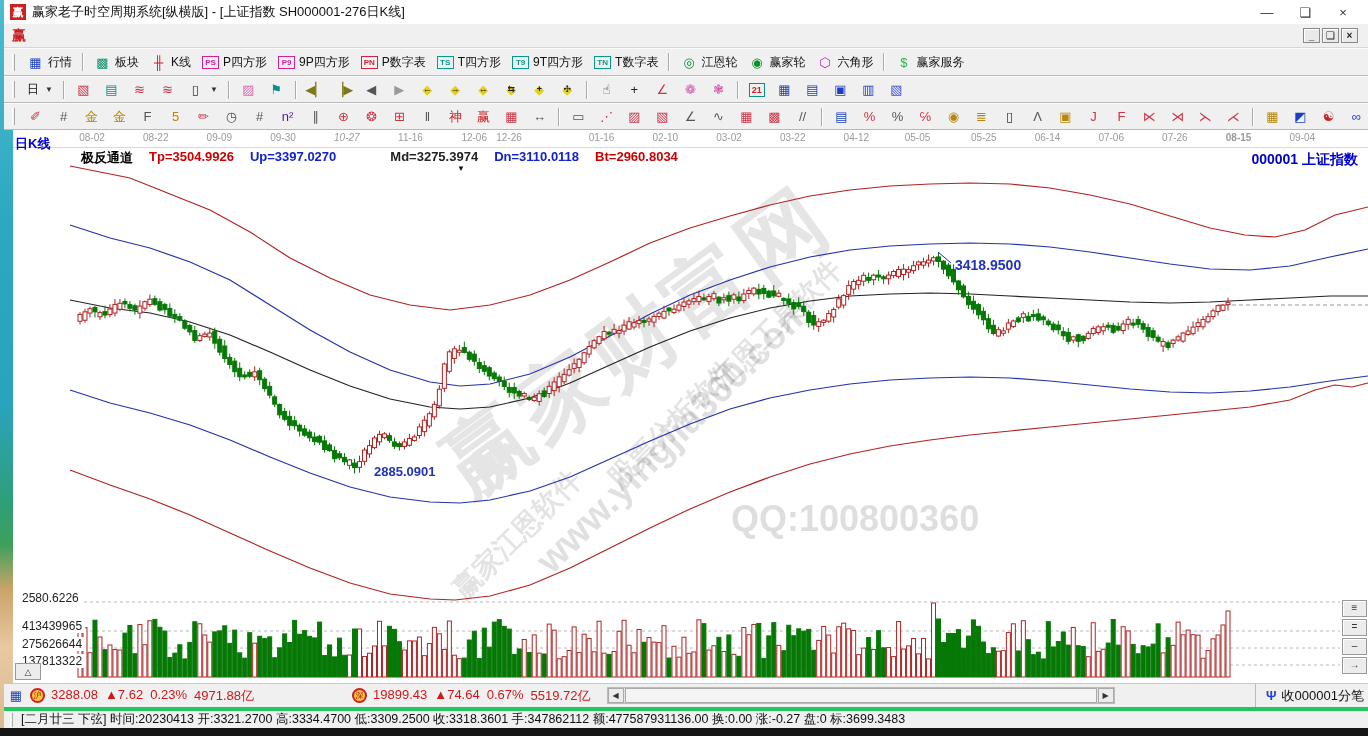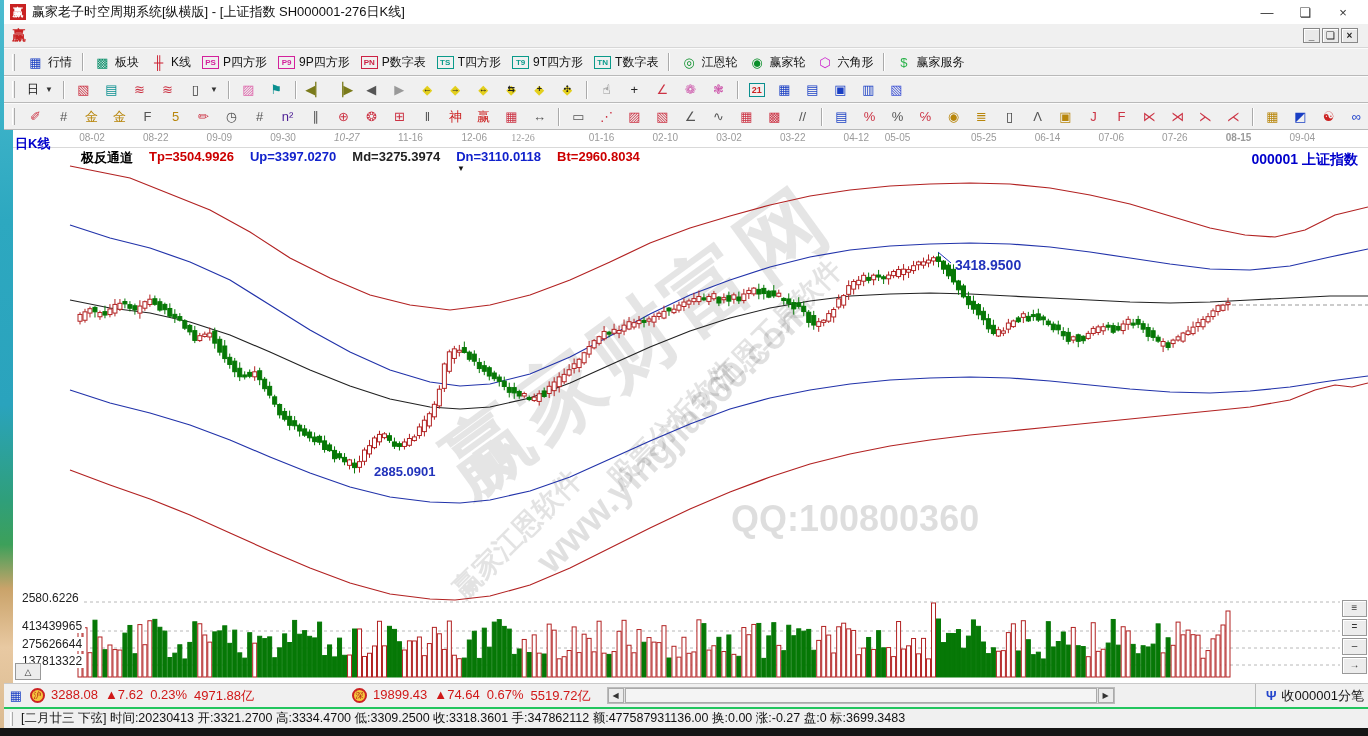--- a/index.html
+++ b/index.html
@@ -45,21 +45,21 @@
 #sb1{top:683px;height:24px;background:#f0f0f0;border-top:1px solid #c9c9c9;display:flex;align-items:center;padding:0 4px;gap:6px}
 .sbico{width:16px;height:15px;display:inline-flex;align-items:center;justify-content:center;color:#1a3fc4;font-size:13px;flex:none}
 .coin{width:15px;height:15px;border-radius:50%;background:#f5c63c;border:2px solid #cc2222;color:#b01111;font-size:8px;display:inline-flex;align-items:center;justify-content:center;flex:none}
 .idx{color:#d01818;display:flex;gap:7px;font-size:13px;white-space:nowrap}
 #spacer1{width:86px;flex:none}
 #scrollx{width:508px;height:17px;background:#e2e2e2;border:1px solid #bbb;display:flex;align-items:stretch;margin-left:10px;flex:none}
 .sarr{width:16px;background:#ececec;border:1px solid #aaa;font-size:8px;line-height:14px;text-align:center;color:#333;flex:none}
 #sthumb{flex:1;background:#f4f4f4;border:1px solid #aaa;margin:0 1px}
 #sb1right{margin-left:auto;display:flex;align-items:center;gap:5px;border-left:1px solid #bbb;padding-left:10px;height:100%;color:#111;white-space:nowrap}
 #antico{color:#2244cc;font-weight:bold}
-#sb2{top:707px;height:21px;background:#f0f0f0;border-top:2px solid #22c55e;display:flex;align-items:center;font-size:12.5px;color:#111;padding:0 6px;gap:8px;white-space:nowrap;overflow:hidden}
+#sb2{top:707px;height:21px;background:#f0f0f0;border-top:4px solid #22c55e;display:flex;align-items:center;font-size:12.5px;color:#111;padding:0 6px;gap:8px;white-space:nowrap;overflow:hidden}
 .grip2{width:3px;height:14px;border-left:1px solid #fff;border-right:1px solid #aaa;flex:none}
 #bottomstrip{position:absolute;left:0;top:728px;width:100%;height:8px;background:#151515;z-index:3}
 </style>
 </head>
 <body>
 
 <div id="leftstrip"></div>
 
 <div id="titlebar" class="bar">
   <span class="applogo">赢</span>
@@ -383,41 +383,41 @@
 
 <div id="chart">
   <div id="dates">
       <span class="xdate" style="left: 79px;">08-02</span>
       <span class="xdate" style="left: 142.7px;">08-22</span>
       <span class="xdate" style="left: 206.4px;">09-09</span>
       <span class="xdate" style="left: 270.1px;">09-30</span>
       <span class="xdate" style="left: 333.8px; font-style: italic;">10-27</span>
       <span class="xdate" style="left: 397.5px;">11-16</span>
       <span class="xdate" style="left: 461.2px;">12-06</span>
-      <span class="xdate" style="left: 510px; font-family: Liberation Serif, serif;">12-26</span>
+      <span class="xdate" style="left: 496px;">12-26</span>
       <span class="xdate" style="left: 588.6px;">01-16</span>
       <span class="xdate" style="left: 652.3px;">02-10</span>
       <span class="xdate" style="left: 716px;">03-02</span>
       <span class="xdate" style="left: 779.7px;">03-22</span>
       <span class="xdate" style="left: 843.4px;">04-12</span>
-      <span class="xdate" style="left: 872px; padding-left: 25px;">05-05</span>
+      <span class="xdate" style="left: 892px; padding-left: 25px;">05-05</span>
       <span class="xdate" style="left: 970.8px;">05-25</span>
       <span class="xdate" style="left: 1034.5px;">06-14</span>
       <span class="xdate" style="left: 1098.2px;">07-06</span>
       <span class="xdate" style="left: 1161.9px;">07-26</span>
       <span class="xdate" style="left: 1225.6px; font-weight: bold;">08-15</span>
       <span class="xdate" style="left: 1289.3px;">09-04</span>
     </div>
   <div id="chartsep"></div>
   <span id="periodlabel">日K线</span>
   <div id="indrow">
     <span>极反通道</span>
   <span style="color: rgb(204, 0, 0);">Tp=3504.9926</span>
       <span style="color: rgb(17, 34, 204);">Up=3397.0270</span>
-      <span style="color: rgb(34, 34, 34);">Md=3275.3974</span>
+      <span style="color: rgb(34, 34, 34); margin-left: 38px;">Md=3275.3974</span>
       <span style="color: rgb(17, 34, 204);">Dn=3110.0118</span>
       <span style="color: rgb(204, 0, 0);">Bt=2960.8034</span>
     </div>
   <span id="indcaret">▼</span>
   <span id="symbollabel">000001 上证指数</span>
 
   <div id="watermark">
     <span class="wm" style="left:440px;top:288px;font-size:85px;letter-spacing:6px;transform:rotate(-36deg);color:rgba(0,0,0,0.10)">赢家财富网</span>
     <span class="wm" style="left:530px;top:415px;font-size:38px;transform:rotate(-45deg);color:rgba(0,0,0,0.12)">www.yingjia360.com</span>
     <span class="wm" style="left:600px;top:335px;font-size:28px;transform:rotate(-45deg)">股票分析软件</span>

